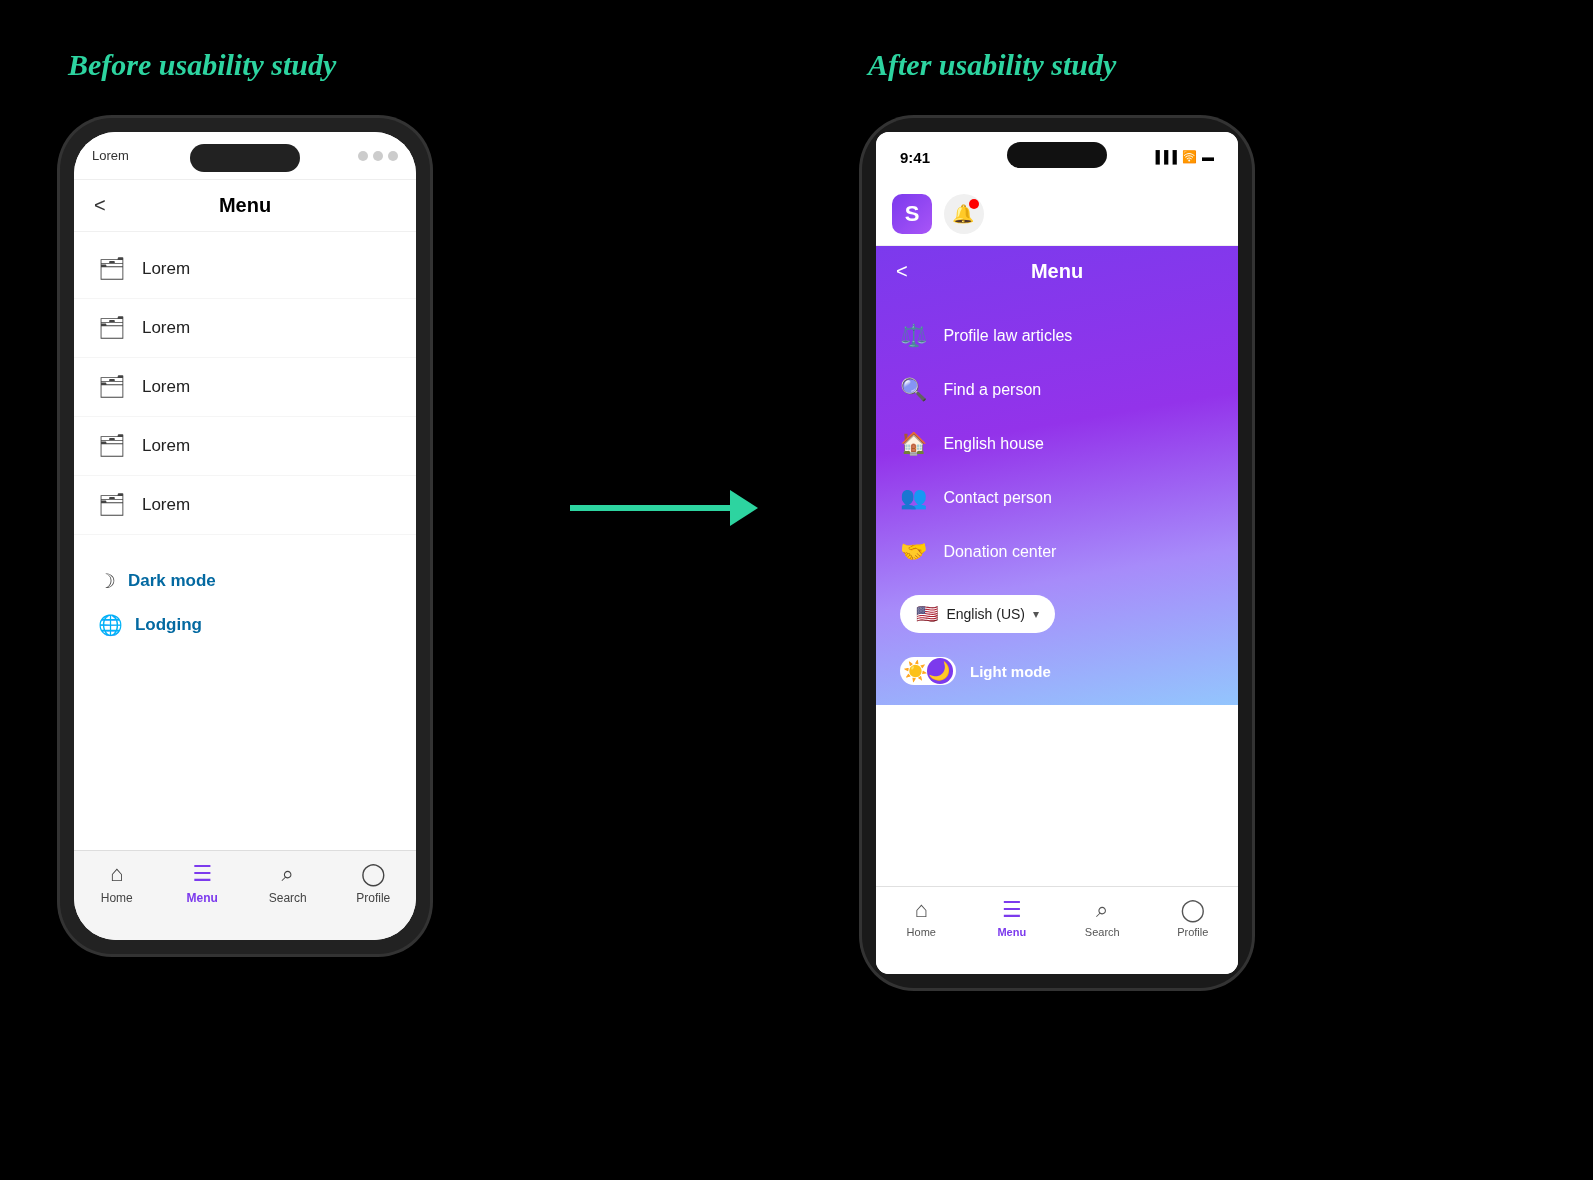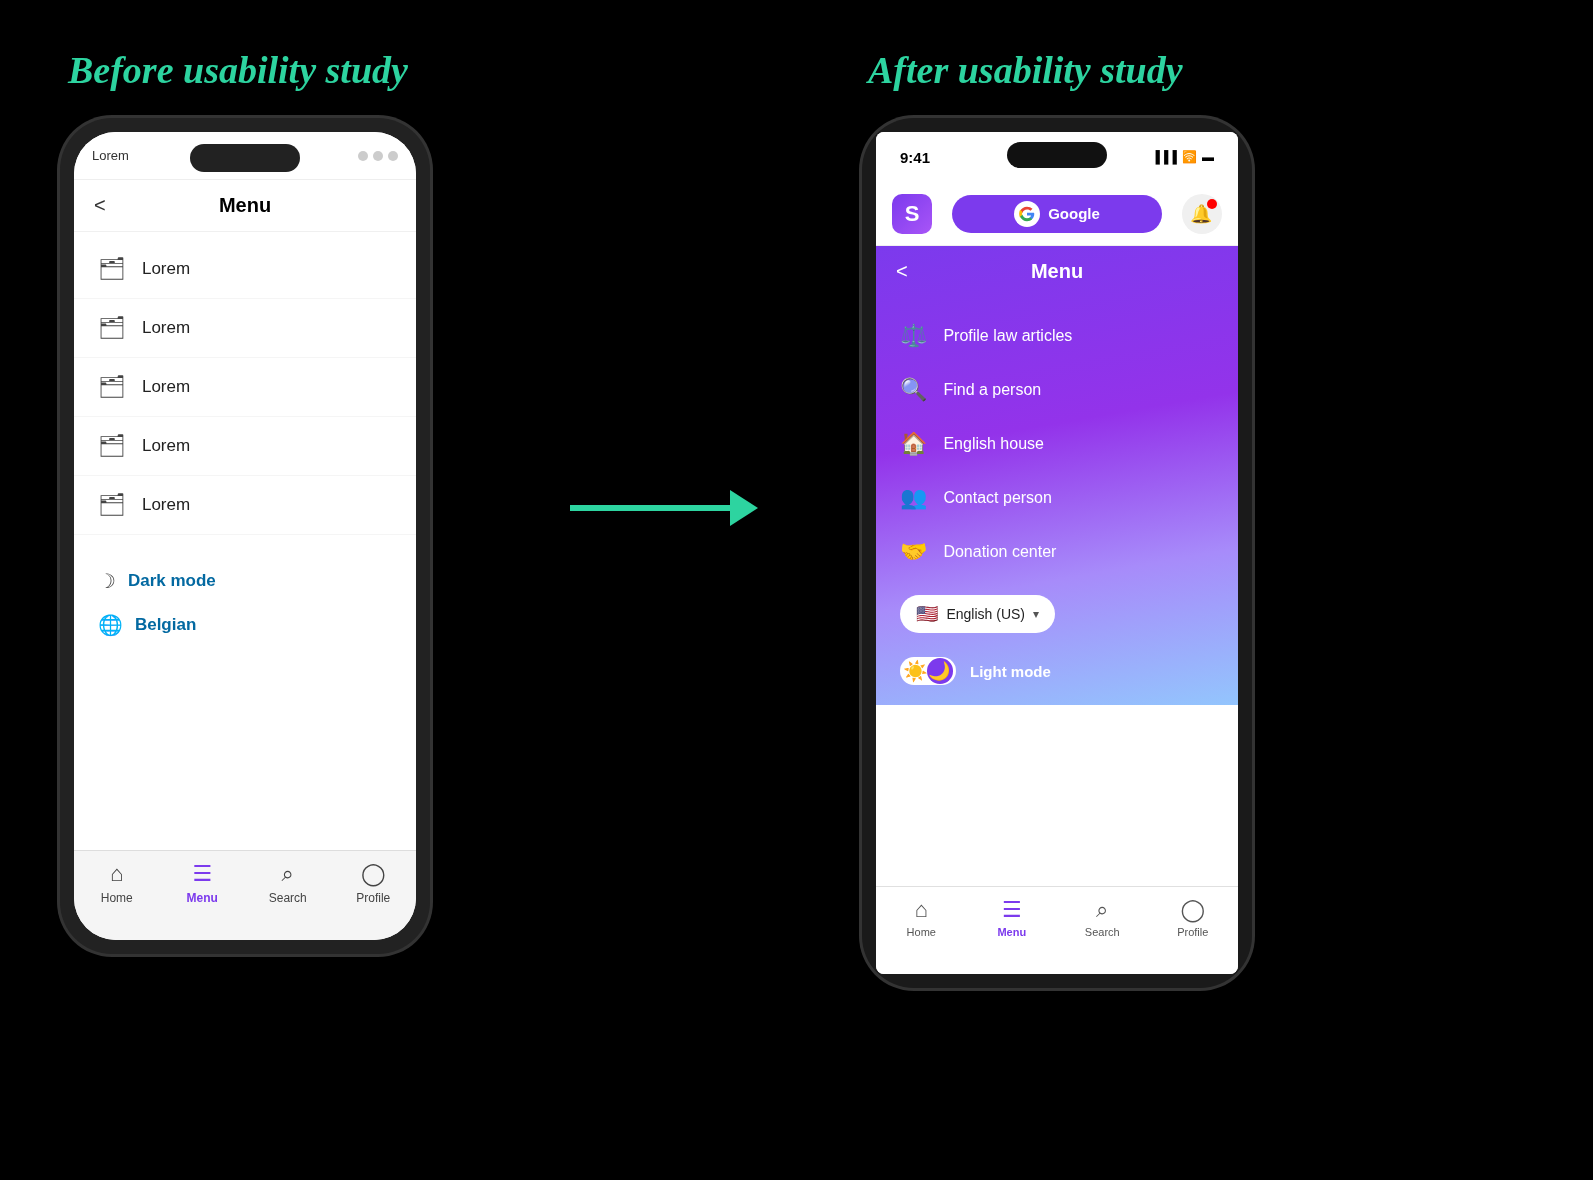--- a/index.html
+++ b/index.html
@@ -7,21 +7,21 @@
       background: #000;
       width: 1593px;
       height: 1180px;
       font-family: -apple-system, BlinkMacSystemFont, 'Helvetica Neue', sans-serif;
       overflow: hidden;
       position: relative;
     }
 
     
     .section-title {
-      font-size: 38px;
+      font-size: 30px;
       font-weight: 700;
       color: #2dd4a0;
       position: absolute;
       font-family: Georgia, serif;
       font-style: italic;
     }
     #title-before { top: 48px; left: 68px; }
     #title-after  { top: 48px; left: 868px; }
 
     
@@ -198,21 +198,21 @@
       top: 118px;
       left: 862px;
       width: 390px;
       height: 870px;
       background: #1a1a1a;
     }
     #phone-after .phone-inner {
       position: absolute;
       top: 14px; left: 14px; right: 14px; bottom: 14px;
       background: #fff;
-      border-radius: 8px;
+      border-radius: 13px;
       overflow: hidden;
     }
 
     
     #phone-after .status-bar {
       height: 50px;
       background: #fff;
       display: flex;
       align-items: center;
       padding: 0 24px;
@@ -455,21 +455,21 @@
       </div>
     </div>
 
     <div class="settings-section">
       <div class="settings-item">
         <span class="icon">☽</span>
         <span class="label">Dark mode</span>
       </div>
       <div class="settings-item">
         <span class="icon">🌐</span>
-        <span class="label">Belgian</span>
+        <span class="label">Lodging</span>
       </div>
     </div>
 
     <div class="bottom-nav">
       <div class="nav-item">
         <span class="nav-icon">⌂</span>
         <span class="nav-label">Home</span>
       </div>
       <div class="nav-item active">
         <span class="nav-icon">☰</span>
@@ -495,31 +495,20 @@
       <div class="dynamic-island"></div>
       <div class="status-icons">
         <span>▐▐▐</span>
         <span>🛜</span>
         <span>▬</span>
       </div>
     </div>
 
     <div class="app-header">
       <div class="logo-s">S</div>
-      <div class="google-btn">
-        <div class="g-circle">
-          <svg width="16" height="16" viewBox="0 0 16 16">
-              <path d="M8 3.5C9.38 3.5 10.6 4.0 11.5 4.87L13.5 2.87C12.1 1.59 10.15 0.75 8 0.75C4.97 0.75 2.37 2.5 1.07 5.08L3.37 6.88C4.0 4.94 5.84 3.5 8 3.5Z" fill="#EA4335"></path>
-              <path d="M15.25 8.14C15.25 7.56 15.2 7.14 15.1 6.71H8V9.39H12.06C11.88 10.37 11.31 11.19 10.47 11.72L12.7 13.47C14.17 12.1 15.25 10.28 15.25 8.14Z" fill="#4285F4"></path>
-              <path d="M3.38 9.12C3.19 8.58 3.08 8.0 3.08 7.38C3.08 6.76 3.19 6.18 3.37 5.64L1.07 3.84C0.47 5.04 0.12 6.37 0.12 7.75C0.12 9.13 0.47 10.46 1.07 11.66L3.38 9.12Z" fill="#FBBC05"></path>
-              <path d="M8 15.25C10.15 15.25 11.97 14.53 13.22 13.3L10.99 11.55C10.34 11.98 9.25 12.25 8 12.25C5.84 12.25 4.0 10.81 3.37 8.87L1.07 10.67C2.37 13.25 4.97 15.25 8 15.25Z" fill="#34A853"></path>
-            </svg>
-        </div>
-        <span>Google</span>
-      </div>
       <div class="notif-btn">
         <span class="bell-icon">🔔</span>
         <div class="badge"></div>
       </div>
     </div>
 
     <div class="content-scroll">
       <div class="menu-area">
 
         <div class="menu-header">

